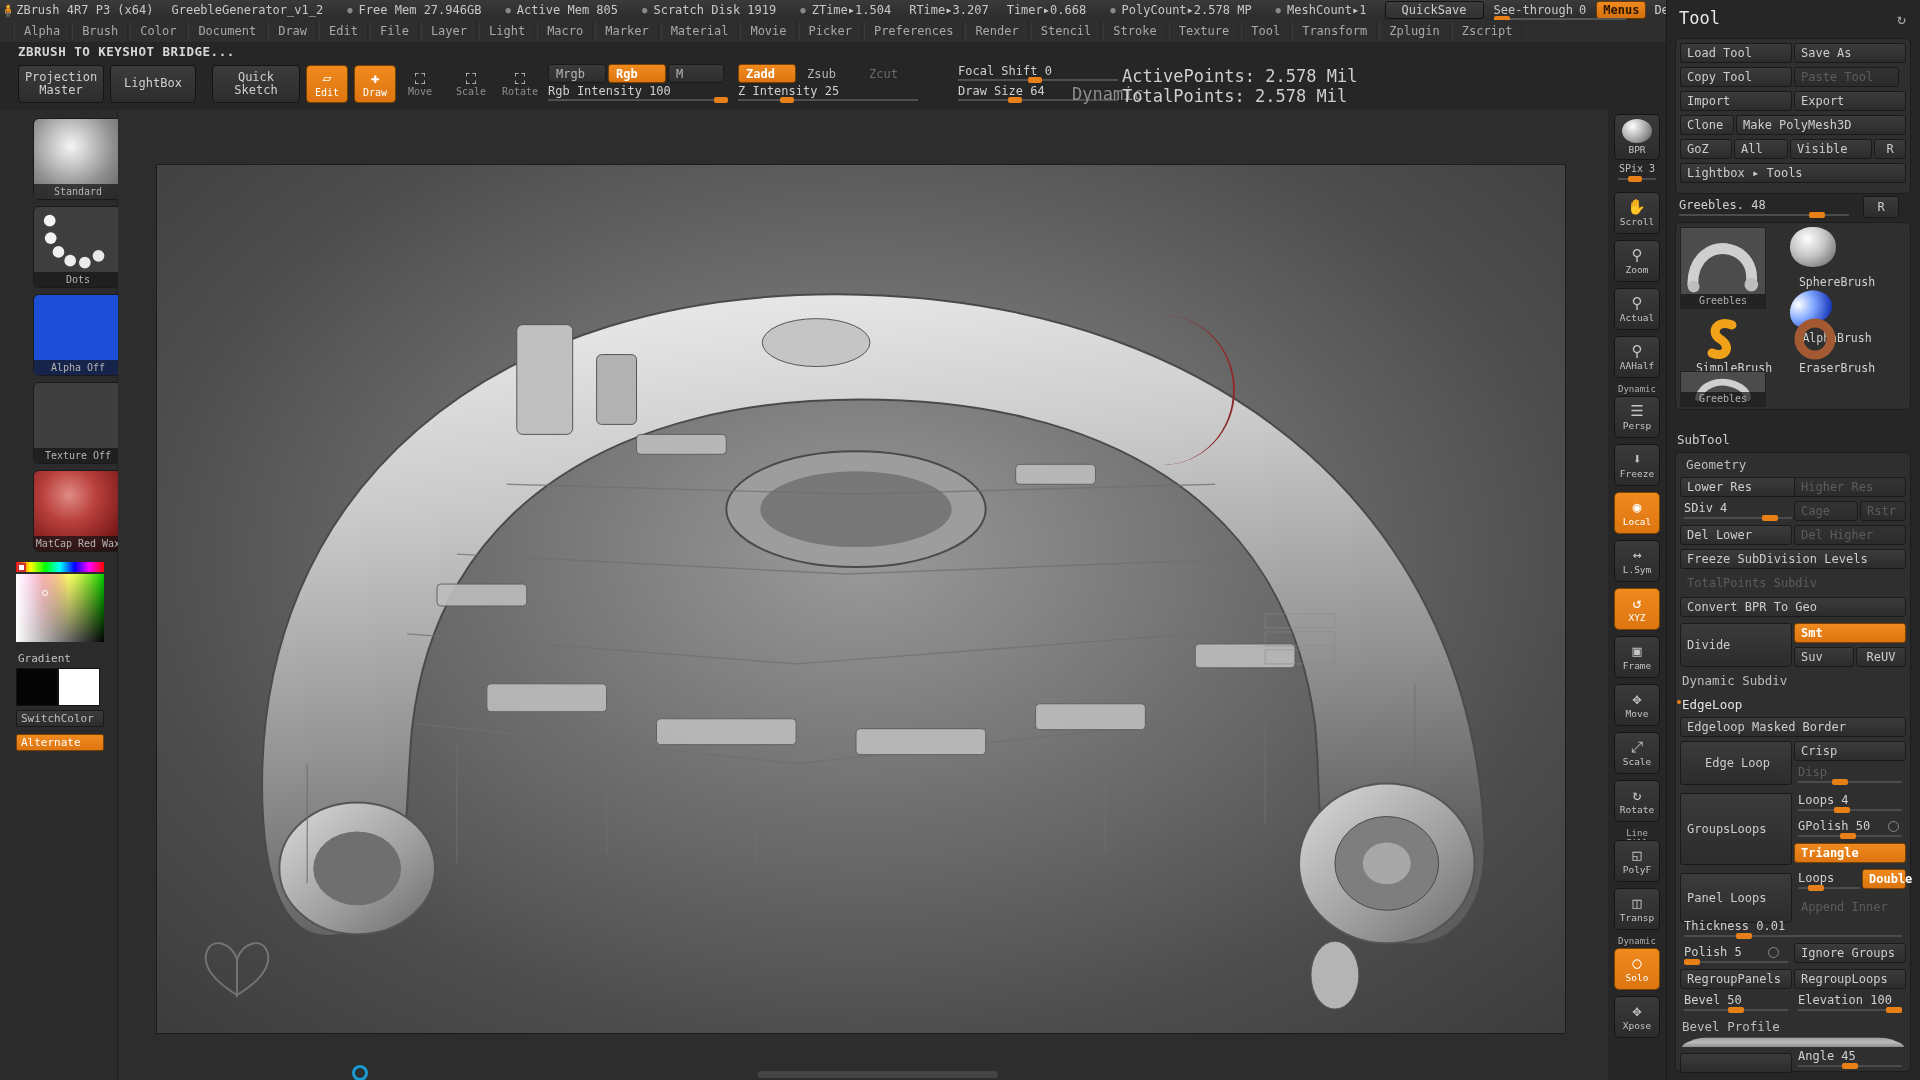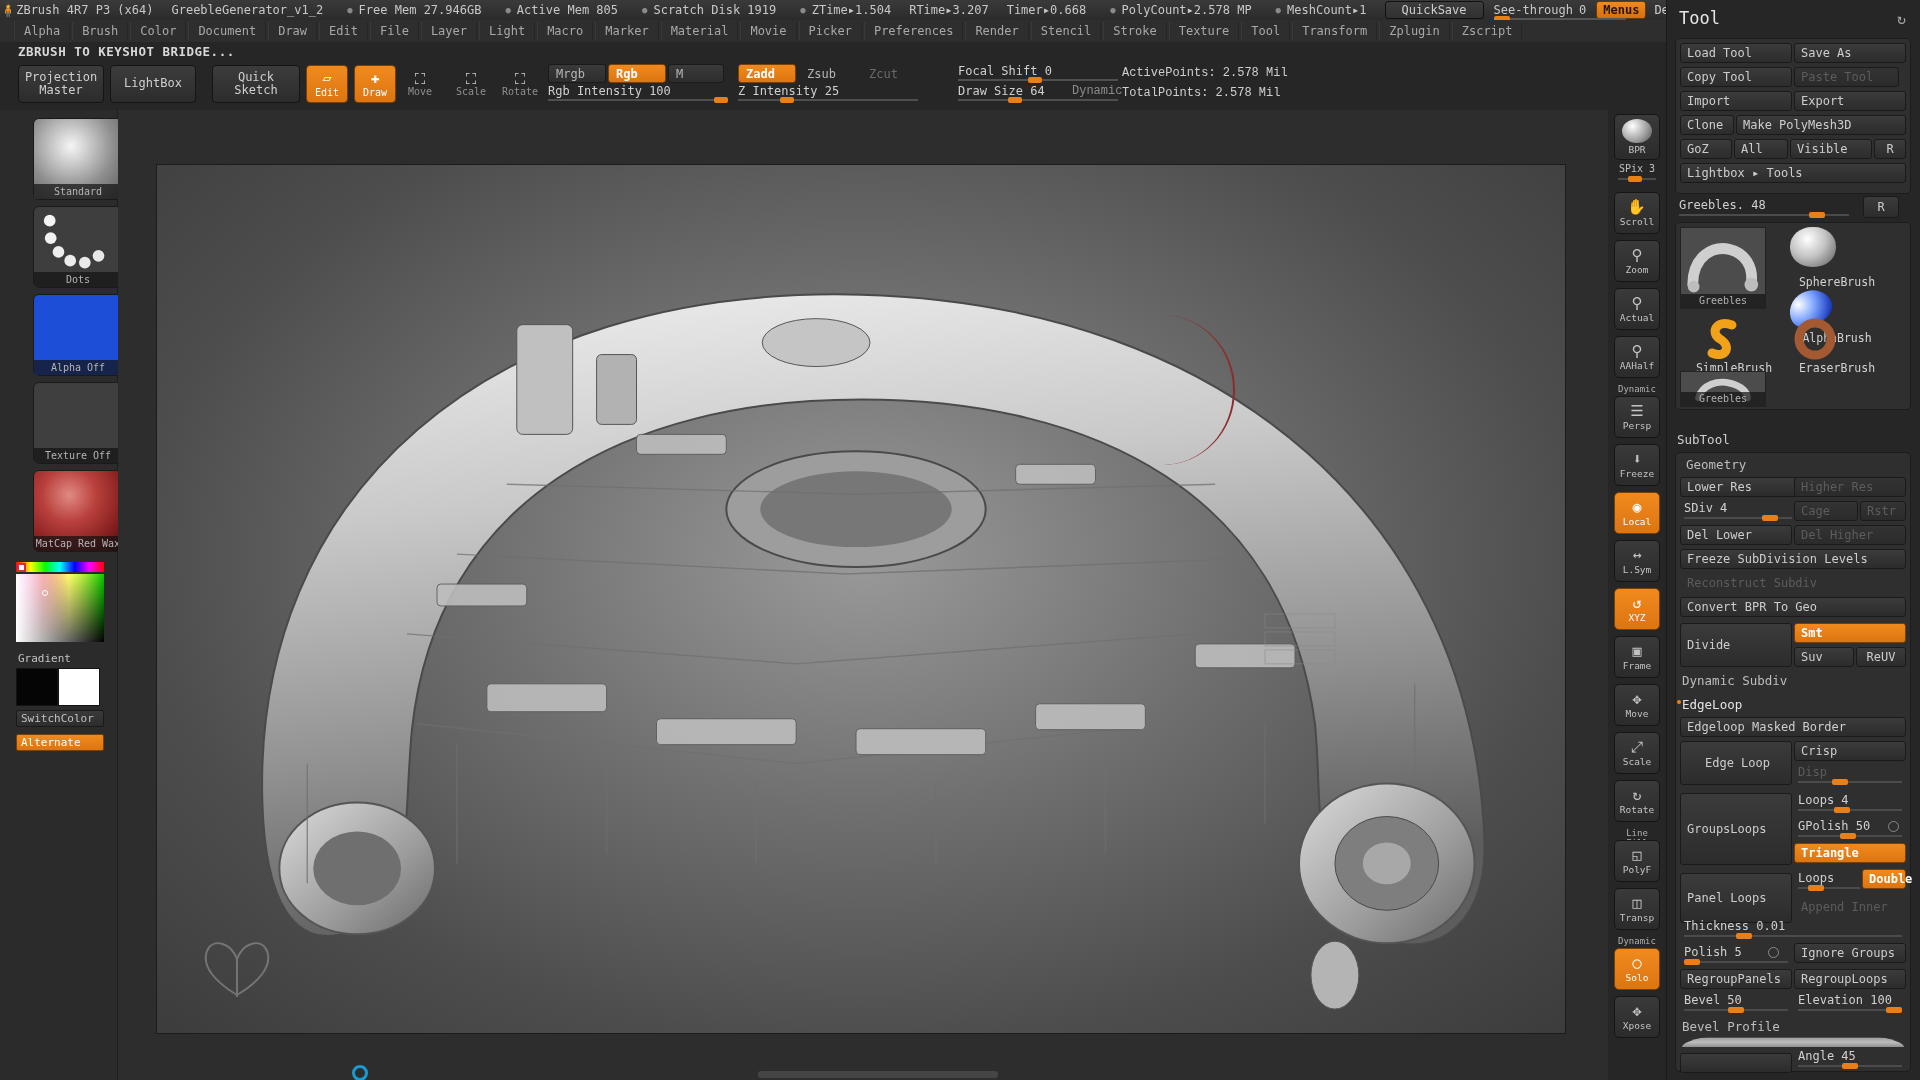--- a/index.html
+++ b/index.html
@@ -48,21 +48,21 @@
   .icobox { display:flex; flex-direction:column; align-items:center; position:absolute; }
   .icobox .glyph { font-size:15px; color:#cfcfcf; }
   .icobox .cap { font-size:10px; color:#8e8e8e; margin-top:-2px;}
   .tog { position:absolute; height:19px; border:1px solid #1a1a1a; border-radius:3px;
     background:linear-gradient(#3a3a3a,#2d2d2d); color:#b5b5b5; font-size:12px;
     display:flex; align-items:center; padding-left:7px;}
   .tog.on { background:linear-gradient(#f08a1e,#dd7510); color:#fff; font-weight:bold; border-color:#7a4200;}
   .sld { position:absolute; font-size:12px; color:#cfcfcf;}
   .sld .bar { position:absolute; left:0; top:15px; height:2px; background:#4f4f4f; }
   .sld .kn { position:absolute; top:13px; width:14px; height:6px; background:#e8801a; border-radius:2px;}
-  .ro { position:absolute; font-size:12px; color:#cfcfcf;font-family:Liberation Mono, monospace; }
+  .ro { position:absolute; font-size:17px; color:#cfcfcf; }
 
   
   #lefttray { position:absolute; left:0; top:110px; width:118px; height:970px; background:#2b2b2b;
     border-right:1px solid #1e1e1e;}
   .swatch { position:absolute; left:14px; width:90px; border:1px solid #1a1a1a; border-radius:6px;
     background:#3a3a3a; overflow:hidden;margin-left:19px;}
   .swatch .thumb { width:100%; height:100%; }
   .swatch .lbl { position:absolute; left:0; bottom:0; width:100%; height:15px; background:rgba(20,20,20,.72);
     color:#b4b4b4; font-size:10px; text-align:center; line-height:15px;}
   .picker { position:absolute; left:16px; width:88px; }
@@ -546,21 +546,21 @@
       <span class="bar" style="width:108px;"></span>
       <span class="kn" style="left:78px;"></span>
     </div>
     <div class="pb dim" style="left:118px;top:48px;width:64px;">Cage</div>
     <div class="pb dim" style="left:184px;top:48px;width:46px;">Rstr</div>
 
     <div class="pb" style="left:4px;top:72px;width:112px;">Del Lower</div>
     <div class="pb dim" style="left:118px;top:72px;width:112px;">Del Higher</div>
 
     <div class="pb" style="left:4px;top:96px;width:226px;">Freeze SubDivision Levels</div>
-    <div class="pb dim" style="left:4px;top:120px;width:226px;border-color:transparent;background:none;">Reconstruct Subdiv</div>
+    <div class="pb dim" style="left:4px;top:120px;width:226px;border-color:transparent;background:none;">TotalPoints Subdiv</div>
     <div class="pb" style="left:4px;top:144px;width:226px;">Convert BPR To Geo</div>
 
     <div class="pb" style="left:4px;top:170px;width:112px;height:44px;">Divide</div>
     <div class="pb on" style="left:118px;top:170px;width:112px;">Smt</div>
     <div class="pb" style="left:118px;top:194px;width:60px;">Suv</div>
     <div class="pb ctr" style="left:180px;top:194px;width:50px;">ReUV</div>
 
     <div class="sec sub" style="left:6px;top:220px;">Dynamic Subdiv</div>
     <div class="sec sub" style="left:6px;top:244px;color:#e4e4e4;">EdgeLoop</div>
     <span style="position:absolute;left:1px;top:247px;width:4px;height:4px;background:#e8801a;border-radius:50%;"></span>

